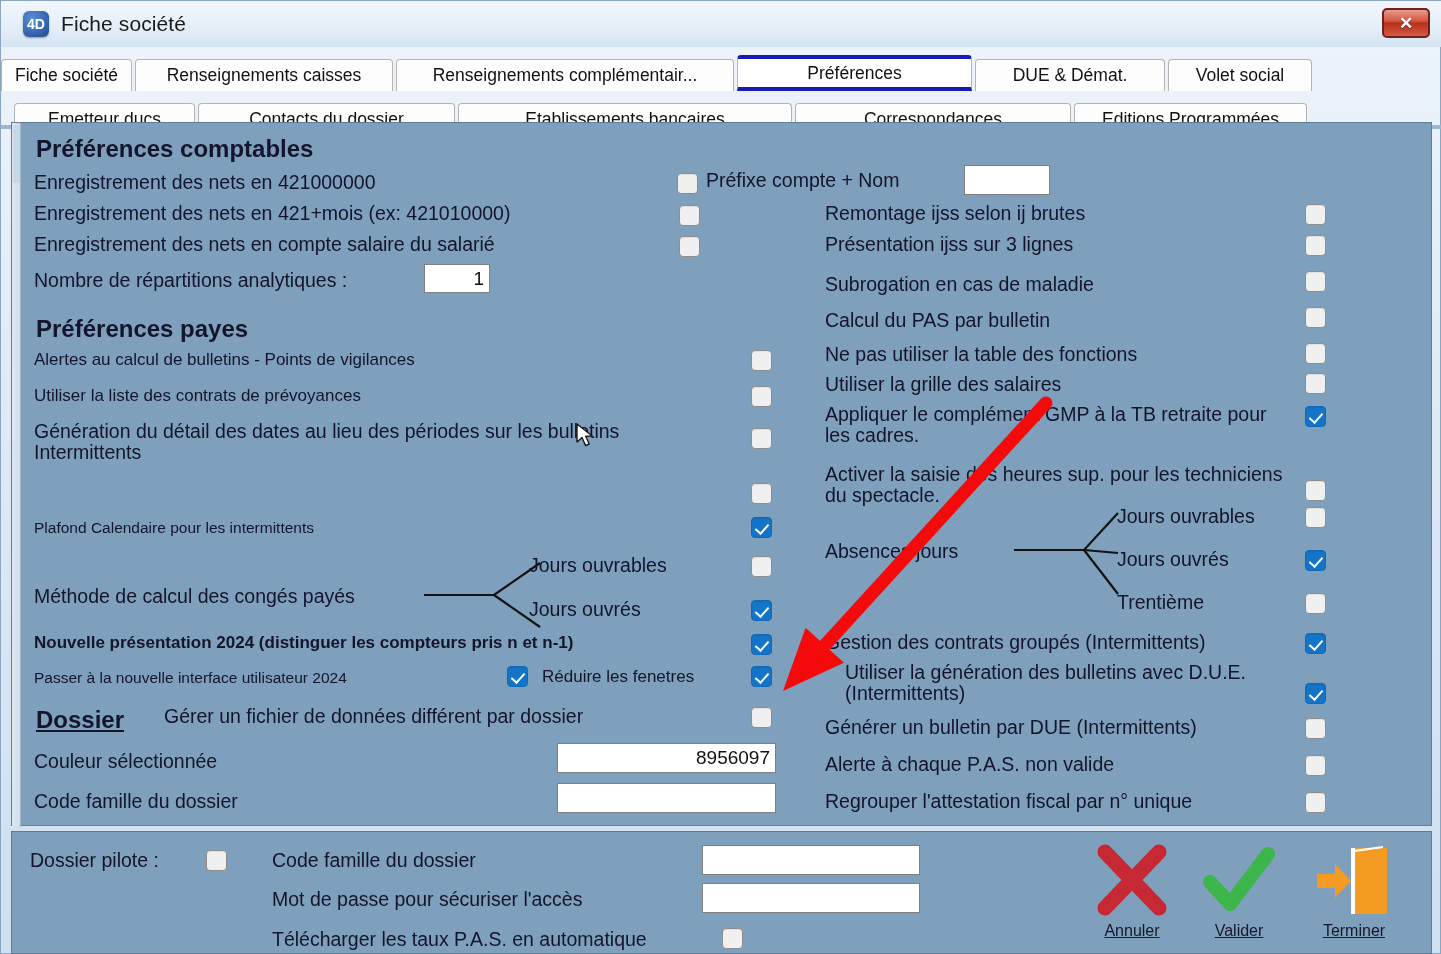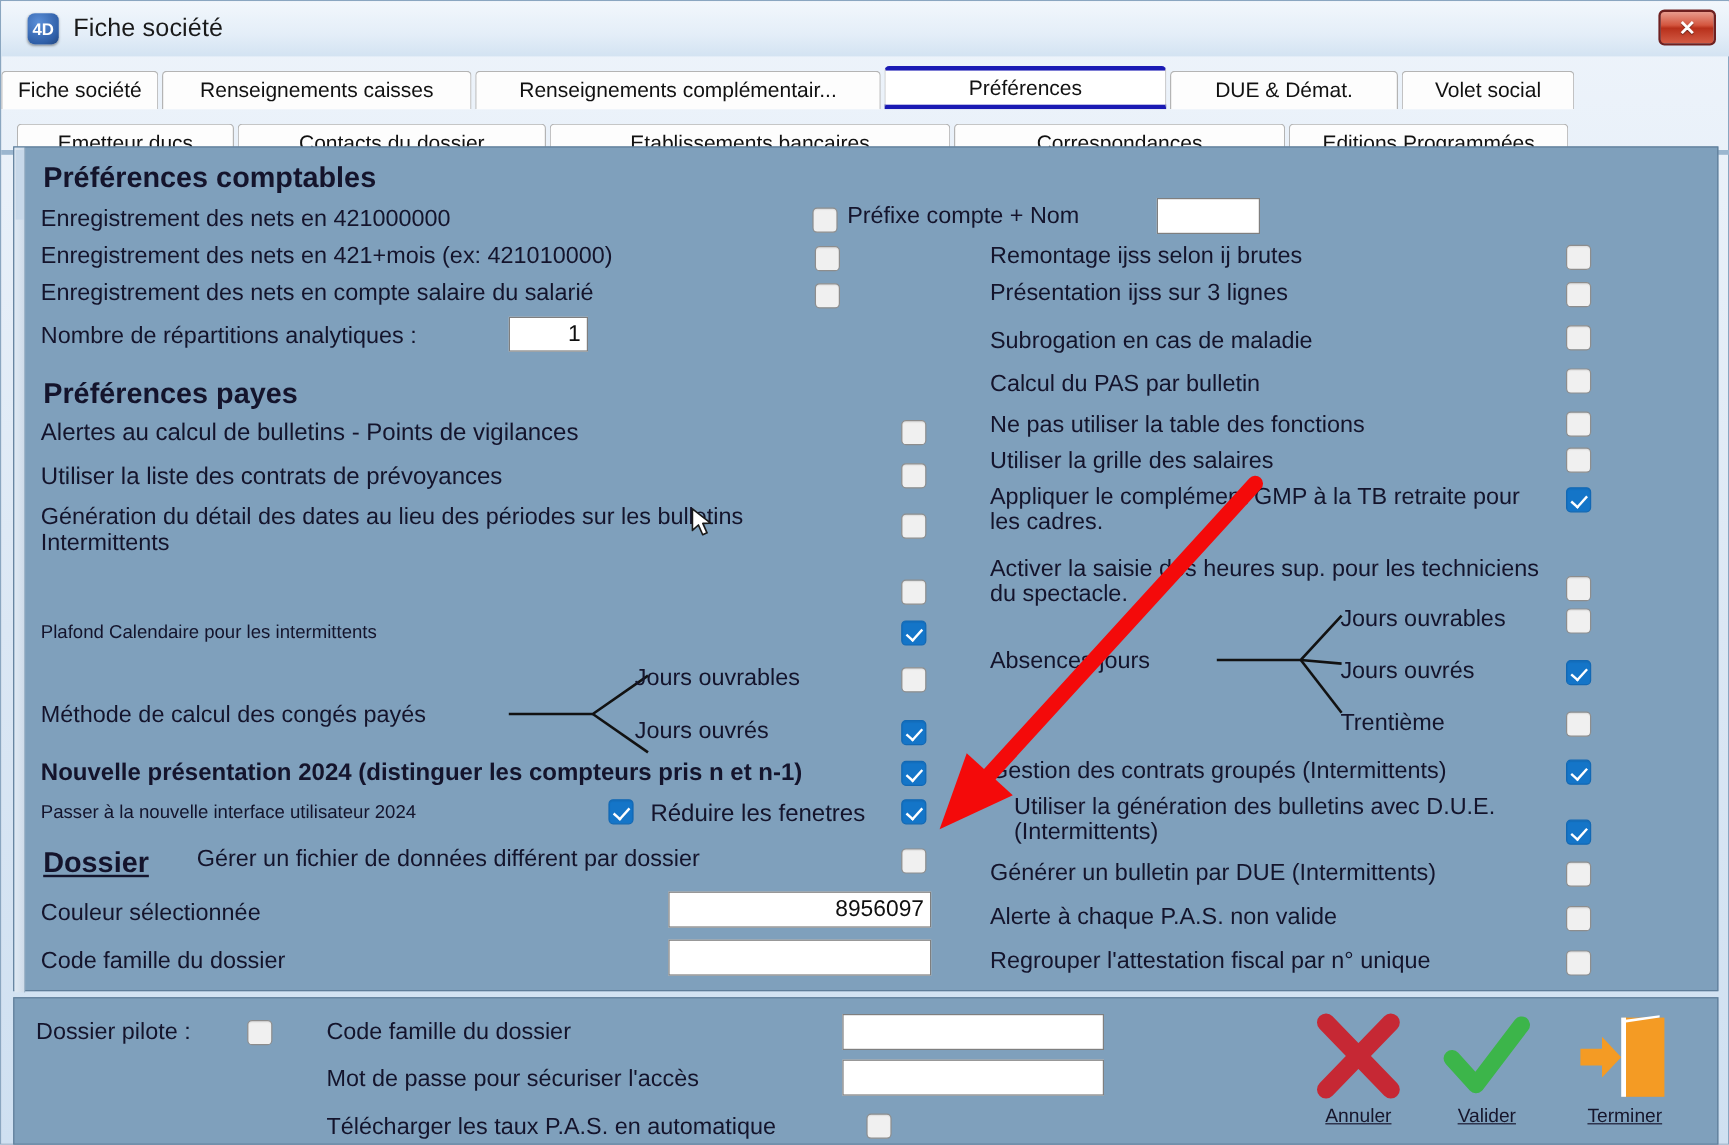--- a/index.html
+++ b/index.html
@@ -82,21 +82,21 @@
 
   #footer {
     position:absolute; left:10px; top:830px; width:1421px; height:123px;
     background:#7fa0bc; border:1px solid #5f7d99;
   }
 
   
   .t { position:absolute; white-space:nowrap; color:#14142c; }
   .sec { font-weight:bold; font-size:24px; }
   .lg  { font-size:19.5px; }
-  .md  { font-size:20px; }
+  .md  { font-size:17px; }
   .sm  { font-size:15.5px; }
   .bld { font-weight:bold; }
   .wrap { white-space:normal; line-height:1.08; }
 
   
   .cb {
     position:absolute; width:21px; height:21px; border-radius:4px;
     border:1px solid #8d8d8d; background:#f0f0f0;
     box-shadow:inset 0 1px 1px rgba(0,0,0,.07);
   }

